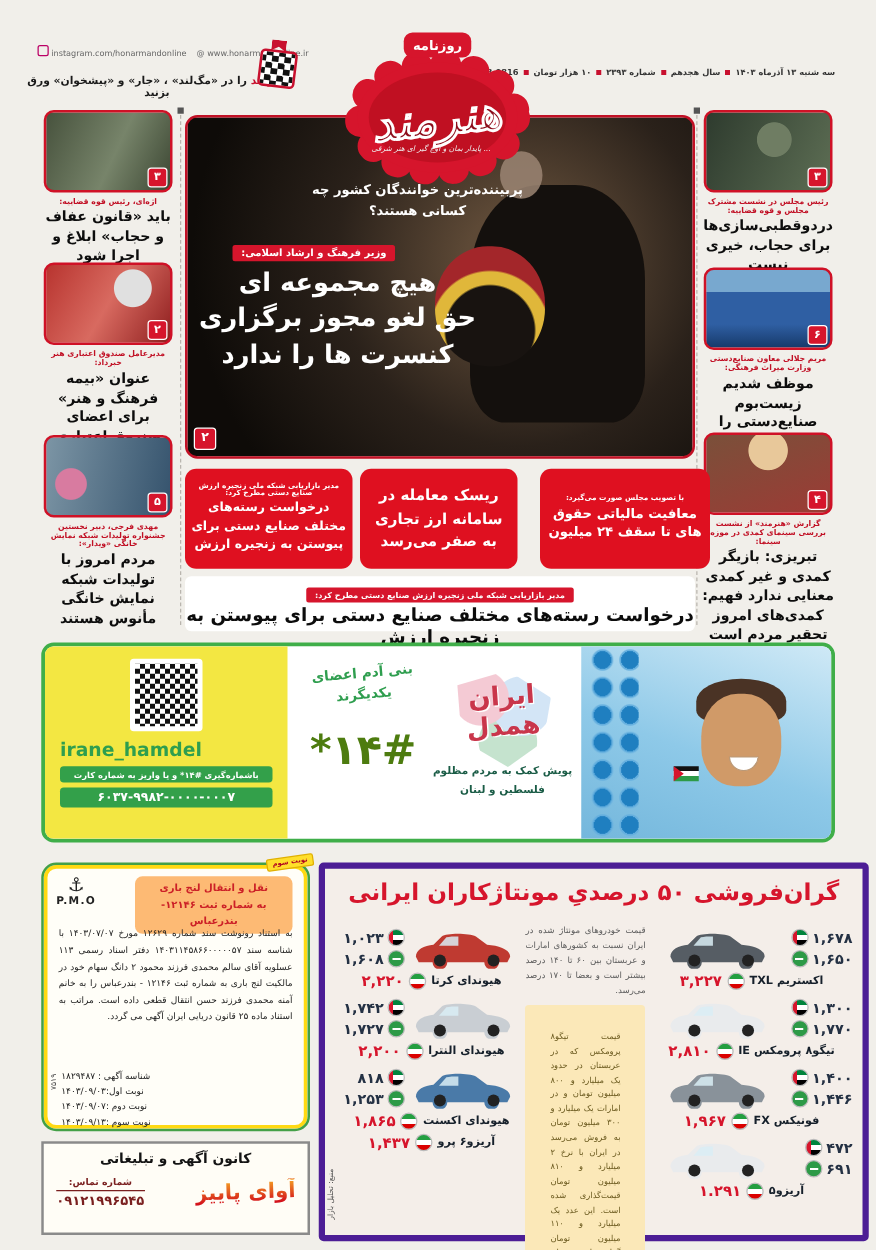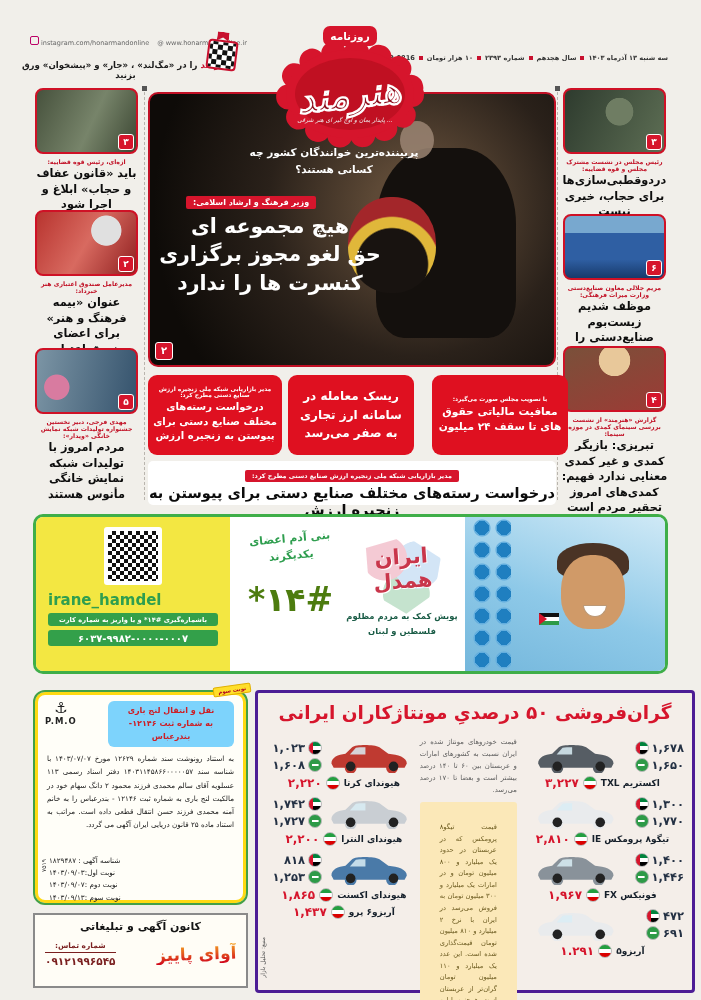--- a/index.html
+++ b/index.html
@@ -90,38 +90,38 @@
   .handle{direction:ltr;text-align:left;color:#2f9e4f;font-weight:800;font-size:15px;margin-top:6px}
   .chip{display:block;background:#33a04a;color:#fff;font-size:6.7px;font-weight:bold;text-align:center;
         padding:2.5px 3px;border-radius:3px;margin-top:4px}
   .chip.num{direction:ltr;font-size:10px;letter-spacing:1px}
   
   .legal{left:33px;top:690px;width:215px;height:215px;border:2.5px solid #43a047;border-radius:12px;background:#fffef8;
          box-shadow:inset 0 0 0 3px #ffd912;box-sizing:border-box;padding:8px 10px}
   .pmo{position:absolute;left:10px;top:9px;direction:ltr;text-align:center;color:#222}
   .pmo .anchor{font-size:15px;line-height:1}
   .pmo .org{font-size:8.5px;font-weight:800;letter-spacing:1px}
-  .ltitle{position:absolute;right:12px;top:9px;width:122px;background:#7dd3fc;border-radius:6px;color:#cc2027;
+  .ltitle{position:absolute;right:12px;top:9px;width:122px;background:#fdba74;border-radius:6px;color:#cc2027;
           font-size:8px;font-weight:800;text-align:center;padding:4px 2px;line-height:1.6}
   .lcorner{position:absolute;right:-5px;top:-7px;background:#ffdf2b;color:#b00020;font-size:5.5px;font-weight:bold;
            padding:1px 4px;border-radius:2px;transform:rotate(-8deg);border:1px solid #e0b000}
-  .lbody{position:absolute;left:12px;right:12px;top:60px;font-size:7.2px;line-height:1.84;color:#1a1a1a;text-align:justify}
+  .lbody{position:absolute;left:12px;right:12px;top:48px;font-size:7.2px;line-height:1.84;color:#1a1a1a;text-align:justify}
   .llines{position:absolute;left:14px;top:163px;font-size:7.2px;line-height:1.7;color:#1a1a1a;text-align:left;direction:rtl;width:120px}
   .lref{position:absolute;left:2px;bottom:34px;font-size:6px;color:#444;transform:rotate(-90deg)}
   
   .agency{left:33px;top:913px;width:215px;height:75px;border:2px solid #8a8a8a;background:#fffdf6;box-sizing:border-box;padding:5px 10px}
   .agtitle{text-align:center;font-weight:800;font-size:11px;color:#141414}
   .agrow{display:flex;align-items:center;justify-content:space-between;margin-top:8px}
   .agname{font-size:17px;font-weight:800;background:linear-gradient(180deg,#f5a623,#d0021b);
           -webkit-background-clip:text;background-clip:text;color:#e8851c;-webkit-text-fill-color:transparent;transform:rotate(-2deg)}
   .agphone{text-align:center;color:#7a1f1f}
   .agphone .lbl{font-size:7.5px;font-weight:bold}
   .agphone .num{direction:ltr;font-size:10.5px;font-weight:800;border-top:1px solid #7a1f1f;margin-top:2px;padding-top:2px}
   
-  .info{left:255px;top:690px;width:440px;height:303px;border:3px solid #4c1d95;border-radius:4px;background:#f4eee9;box-sizing:border-box}
+  .info{left:255px;top:690px;width:440px;height:303px;border:5px solid #4c1d95;border-radius:4px;background:#f4eee9;box-sizing:border-box}
   .ititle{text-align:center;font-size:18.5px;font-weight:800;color:#d6152c;margin-top:9px}
   .igrid{position:absolute;left:14px;right:8px;top:44px;bottom:4px;display:flex;gap:4px}
   .colA{width:168px}.colT{width:100px}.colB{width:148px}
   .carB{margin-bottom:3px}
   .crow{display:flex;align-items:center;height:38px;gap:2px}
   .pstack{width:50px;display:flex;flex-direction:column;gap:3px}
   .pr{display:flex;align-items:center;gap:3px}
   .pnum{font-size:11.5px;font-weight:800;color:#243144}
   .flag{width:12px;height:12px;border-radius:50%;display:inline-block;border:0.5px solid #bbb;flex:none}
   .f-uae{background:linear-gradient(90deg,#d6152c 0 30%,transparent 30%),linear-gradient(180deg,#00843d 33%,#fff 33% 66%,#000 66%)}

